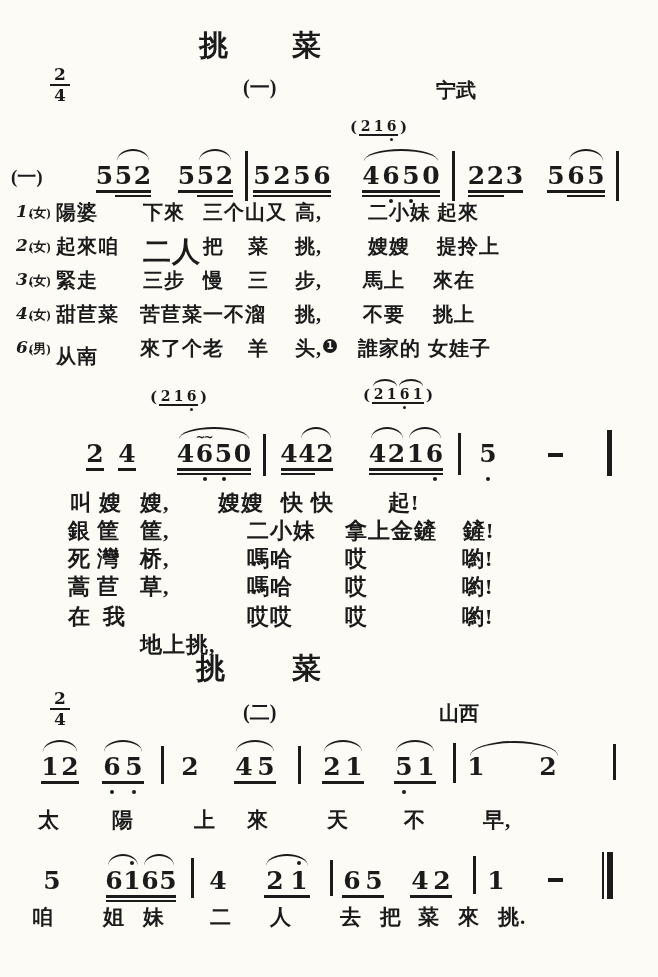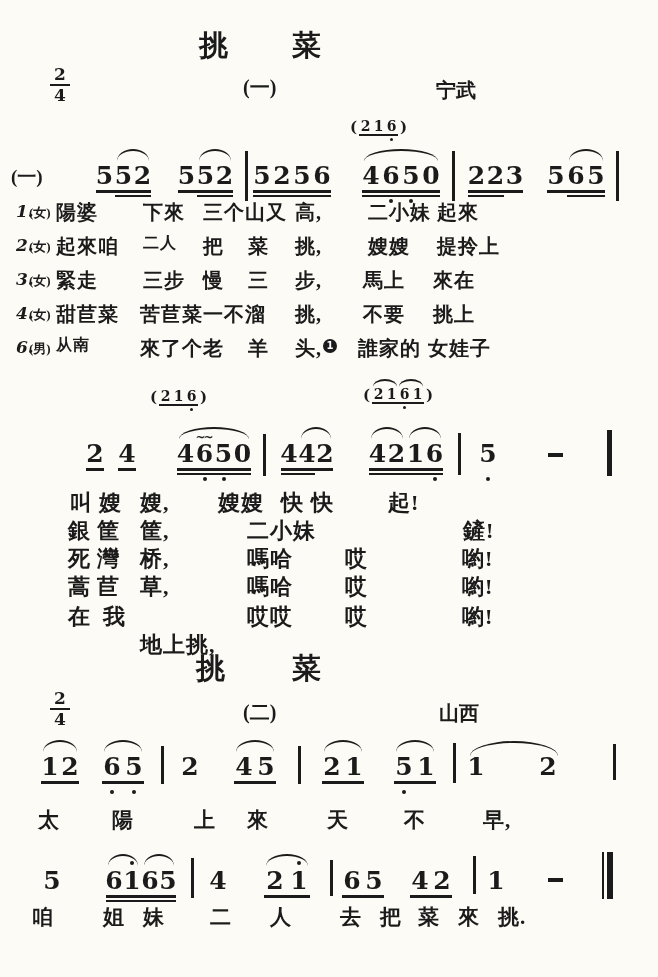--- a/index.html
+++ b/index.html
@@ -332,21 +332,21 @@
     <div class="vvoice" style="left: 29px; top: 204px;">(女)</div>
     <div class="lyr" style="left: 56px; top: 199px; font-size: 20px;">陽婆</div>
     <div class="lyr" style="left: 143px; top: 199px; font-size: 20px;">下來</div>
     <div class="lyr" style="left: 203px; top: 199px; font-size: 20px;">三个山又</div>
     <div class="lyr" style="left: 295px; top: 199px; font-size: 20px;">高,</div>
     <div class="lyr" style="left: 368px; top: 199px; font-size: 20px;">二小妹</div>
     <div class="lyr" style="left: 437px; top: 199px; font-size: 20px;">起來</div>
     <div class="vnum" style="left: 16px; top: 235px;">2.</div>
     <div class="vvoice" style="left: 29px; top: 238px;">(女)</div>
     <div class="lyr" style="left: 56px; top: 233px; font-size: 20px;">起來咱</div>
-    <div class="lyr" style="left: 143px; top: 233px; font-size: 16px;">二人</div>
+    <div class="lyr" style="left: 143px; top: 233px; font-size: 28px;">二人</div>
     <div class="lyr" style="left: 203px; top: 233px; font-size: 20px;">把</div>
     <div class="lyr" style="left: 248px; top: 233px; font-size: 20px;">菜</div>
     <div class="lyr" style="left: 295px; top: 233px; font-size: 20px;">挑,</div>
     <div class="lyr" style="left: 368px; top: 233px; font-size: 20px;">嫂嫂</div>
     <div class="lyr" style="left: 437px; top: 233px; font-size: 20px;">提拎上</div>
     <div class="vnum" style="left: 16px; top: 269px;">3.</div>
     <div class="vvoice" style="left: 29px; top: 272px;">(女)</div>
     <div class="lyr" style="left: 56px; top: 267px; font-size: 20px;">緊走</div>
     <div class="lyr" style="left: 143px; top: 267px; font-size: 20px;">三步</div>
     <div class="lyr" style="left: 203px; top: 267px; font-size: 20px;">慢</div>
@@ -357,39 +357,40 @@
     <div class="vnum" style="left: 16px; top: 303px;">4.</div>
     <div class="vvoice" style="left: 29px; top: 306px;">(女)</div>
     <div class="lyr" style="left: 56px; top: 301px; font-size: 20px;">甜苣菜</div>
     <div class="lyr" style="left: 140px; top: 301px; font-size: 20px;">苦苣菜</div>
     <div class="lyr" style="left: 203px; top: 301px; font-size: 20px;">一不溜</div>
     <div class="lyr" style="left: 295px; top: 301px; font-size: 20px;">挑,</div>
     <div class="lyr" style="left: 363px; top: 301px; font-size: 20px;">不要</div>
     <div class="lyr" style="left: 433px; top: 301px; font-size: 20px;">挑上</div>
     <div class="vnum" style="left: 16px; top: 337px;">6.</div>
     <div class="vvoice" style="left: 29px; top: 340px;">(男)</div>
-    <div class="lyr" style="left: 56px; top: 335px; font-size: 16px;">从南</div>
+    <div class="lyr" style="left: 56px; top: 343px; font-size: 20px;">从南</div>
     <div class="lyr" style="left: 140px; top: 335px; font-size: 20px;">來了个</div>
     <div class="lyr" style="left: 203px; top: 335px; font-size: 20px;">老</div>
     <div class="lyr" style="left: 248px; top: 335px; font-size: 20px;">羊</div>
     <div class="lyr" style="left: 295px; top: 335px; font-size: 20px;">头,</div>
     <div class="fnote" style="left: 323px; top: 339px;">1</div>
     <div class="lyr" style="left: 358px; top: 335px; font-size: 20px;">誰家的</div>
     <div class="lyr" style="left: 428px; top: 335px; font-size: 20px;">女娃子</div>
     <div class="lyr" style="left: 70px; top: 488px; font-size: 22px;">叫</div>
     <div class="lyr" style="left: 99px; top: 488px; font-size: 22px;">嫂</div>
     <div class="lyr" style="left: 140px; top: 488px; font-size: 22px;">嫂,</div>
     <div class="lyr" style="left: 218px; top: 488px; font-size: 22px;">嫂嫂</div>
     <div class="lyr" style="left: 281px; top: 488px; font-size: 22px;">快</div>
     <div class="lyr" style="left: 311px; top: 488px; font-size: 22px;">快</div>
     <div class="lyr" style="left: 388px; top: 488px; font-size: 22px;">起!</div>
     <div class="lyr" style="left: 68px; top: 516px; font-size: 22px;">銀</div>
     <div class="lyr" style="left: 97px; top: 516px; font-size: 22px;">筐</div>
     <div class="lyr" style="left: 140px; top: 516px; font-size: 22px;">筐,</div>
     <div class="lyr" style="left: 247px; top: 516px; font-size: 22px;">二小妹</div>
+    <div class="lyr" style="left: 345px; top: 516px; font-size: 22px;">拿上金鏟</div>
     <div class="lyr" style="left: 463px; top: 516px; font-size: 22px;">鏟!</div>
     <div class="lyr" style="left: 68px; top: 544px; font-size: 22px;">死</div>
     <div class="lyr" style="left: 97px; top: 544px; font-size: 22px;">灣</div>
     <div class="lyr" style="left: 140px; top: 544px; font-size: 22px;">桥,</div>
     <div class="lyr" style="left: 247px; top: 544px; font-size: 22px;">嗎哈</div>
     <div class="lyr" style="left: 345px; top: 544px; font-size: 22px;">哎</div>
     <div class="lyr" style="left: 462px; top: 544px; font-size: 22px;">喲!</div>
     <div class="lyr" style="left: 68px; top: 572px; font-size: 22px;">蒿</div>
     <div class="lyr" style="left: 97px; top: 572px; font-size: 22px;">苣</div>
     <div class="lyr" style="left: 140px; top: 572px; font-size: 22px;">草,</div>

